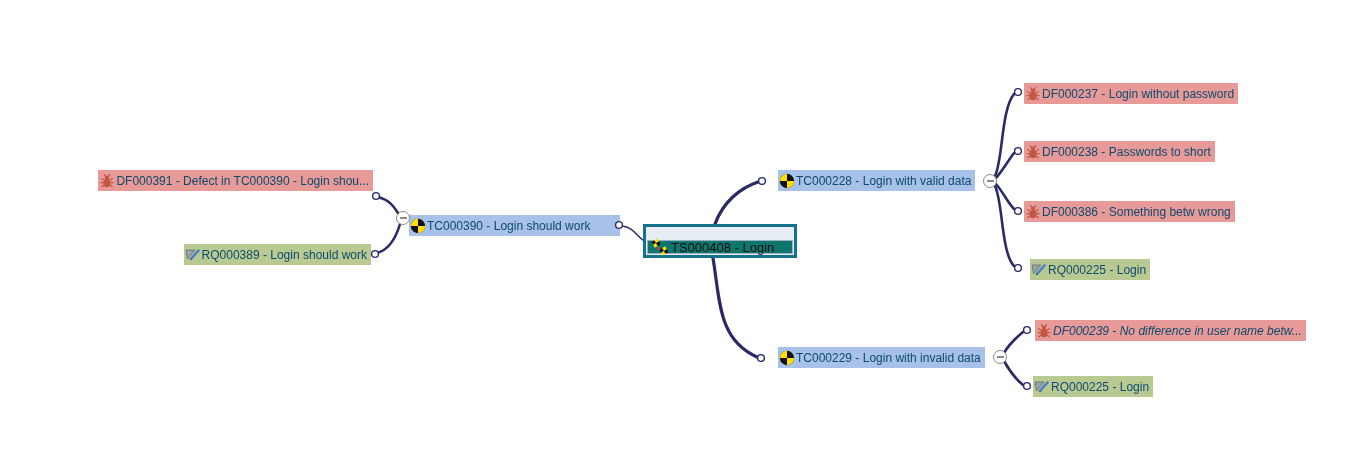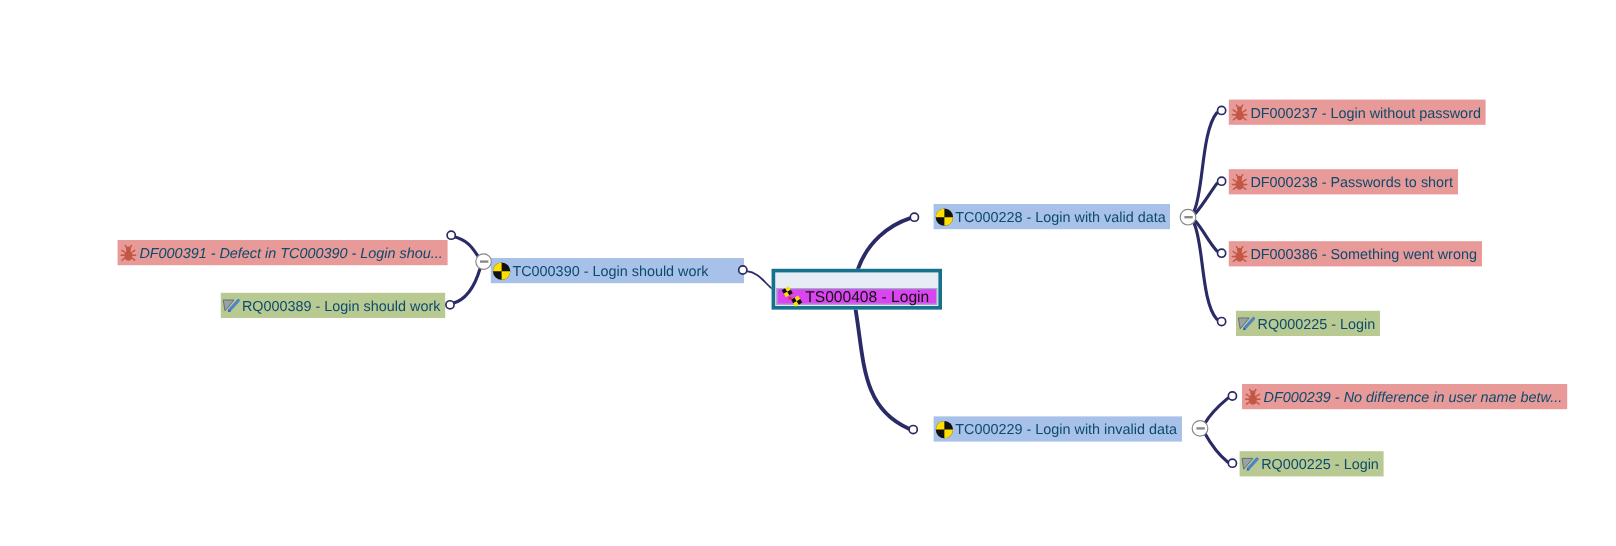--- a/index.html
+++ b/index.html
@@ -26,21 +26,21 @@
     z-index:2;
     cursor:default;
   }
   .node .icon{width:16px;height:16px;flex:none;display:inline-flex;}
   .node .icon svg{width:16px;height:16px;}
   .defect{background:#e79a98;}
   .testcase{background:#a7c1e8;}
   .requirement{background:#b8ca92;}
 
   
-  #n-df000391{right:974px;top:200px;font-style:italic;}
+  #n-df000391{right:974px;top:170px;}
   #n-rq000389{right:976px;top:244px;margin-left:20px;}
   #n-tc000390{left:409px;top:215px;min-width:206px;}
   #n-tc000228{left:778px;top:170px;}
   #n-df000237{left:1024px;top:83px;}
   #n-df000238{left:1024px;top:141px;justify-content:space-between;}
   #n-df000386{left:1024px;top:201px;}
   #n-rq000225a{left:1030px;top:259px;}
   #n-tc000229{left:778px;top:347px;}
   #n-df000239{left:1035px;top:320px;font-style:italic;}
   #n-rq000225b{left:1033px;top:376px;}
@@ -51,26 +51,26 @@
     left:643px;top:224px;
     height:34px;
     box-sizing:border-box;
     border:3px solid #15718c;
     background:#e7edf4;
     padding:1px;
     z-index:3;
     display:flex;
   }
   .center-inner{
-    background:#d946ef;
+    background:#0f766e;
     border:1px solid #9fb0c6;
     display:flex;
     align-items:center;
     gap:2px;
-    padding:0 6px 0 3px;
+    padding:0 18px 0 3px;
     font-size:13px;
     color:#111;
     white-space:nowrap;
     margin-top:12px;
   }
   .center-inner .icon{width:18px;height:18px;flex:none;display:inline-flex;}
   .center-inner .icon svg{width:18px;height:18px;}
 
   
   .minus{
@@ -218,21 +218,21 @@
   <div class="node defect" id="n-df000386">
     <span class="icon">
         <svg viewBox="0 0 16 16">
           <g stroke="#c25744" stroke-width="1.2" stroke-linecap="round">
             <path d="M5 7.2 L2.6 5.6 M4.7 9.7 L2 9.7 M5 12 L2.8 13.8 M11 7.2 L13.4 5.6 M11.3 9.7 L14 9.7 M11 12 L13.2 13.8 M6.6 3.4 L5.4 1.6 M9.4 3.4 L10.6 1.6"></path>
           </g>
           <circle cx="8" cy="4.6" r="2.1" fill="#c25744"></circle>
           <ellipse cx="8" cy="10" rx="3.4" ry="4.2" fill="#c25744"></ellipse>
         </svg>
       </span>
-    <span>DF000386 - Something went wrong</span>
+    <span>DF000386 - Something betw wrong</span>
   </div>
 
   <div class="node requirement" id="n-rq000225a">
     <span class="icon">
         <svg viewBox="0 0 16 16">
           <polygon points="1,3 10,3 2.5,12" fill="#9aa1a8" stroke="#646b72" stroke-width="0.8"></polygon>
           <line x1="13.6" y1="3.4" x2="6.2" y2="11.6" stroke="#4d83c8" stroke-width="2.6" stroke-linecap="round"></line>
           <polygon points="4.8,13.2 5.7,11.2 7.4,12.6" fill="#2e5d9e"></polygon>
         </svg>
       </span>

